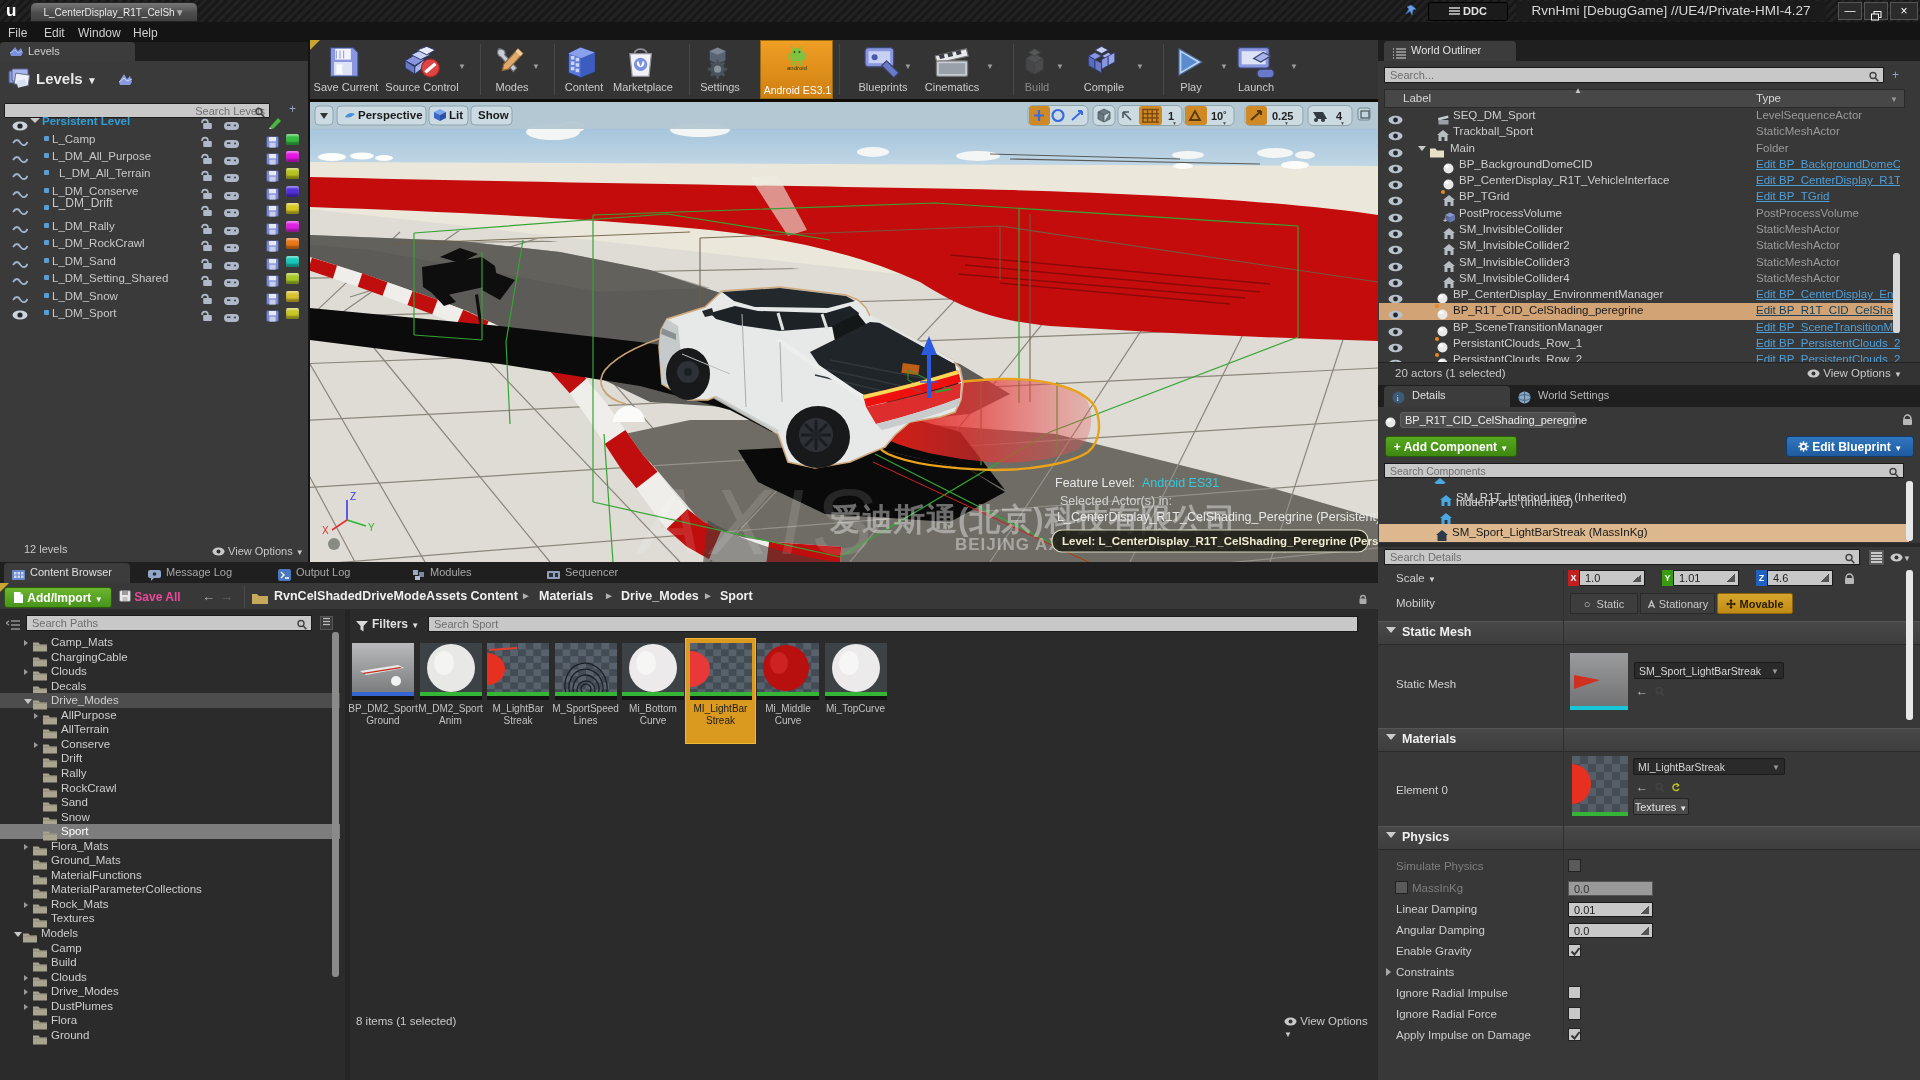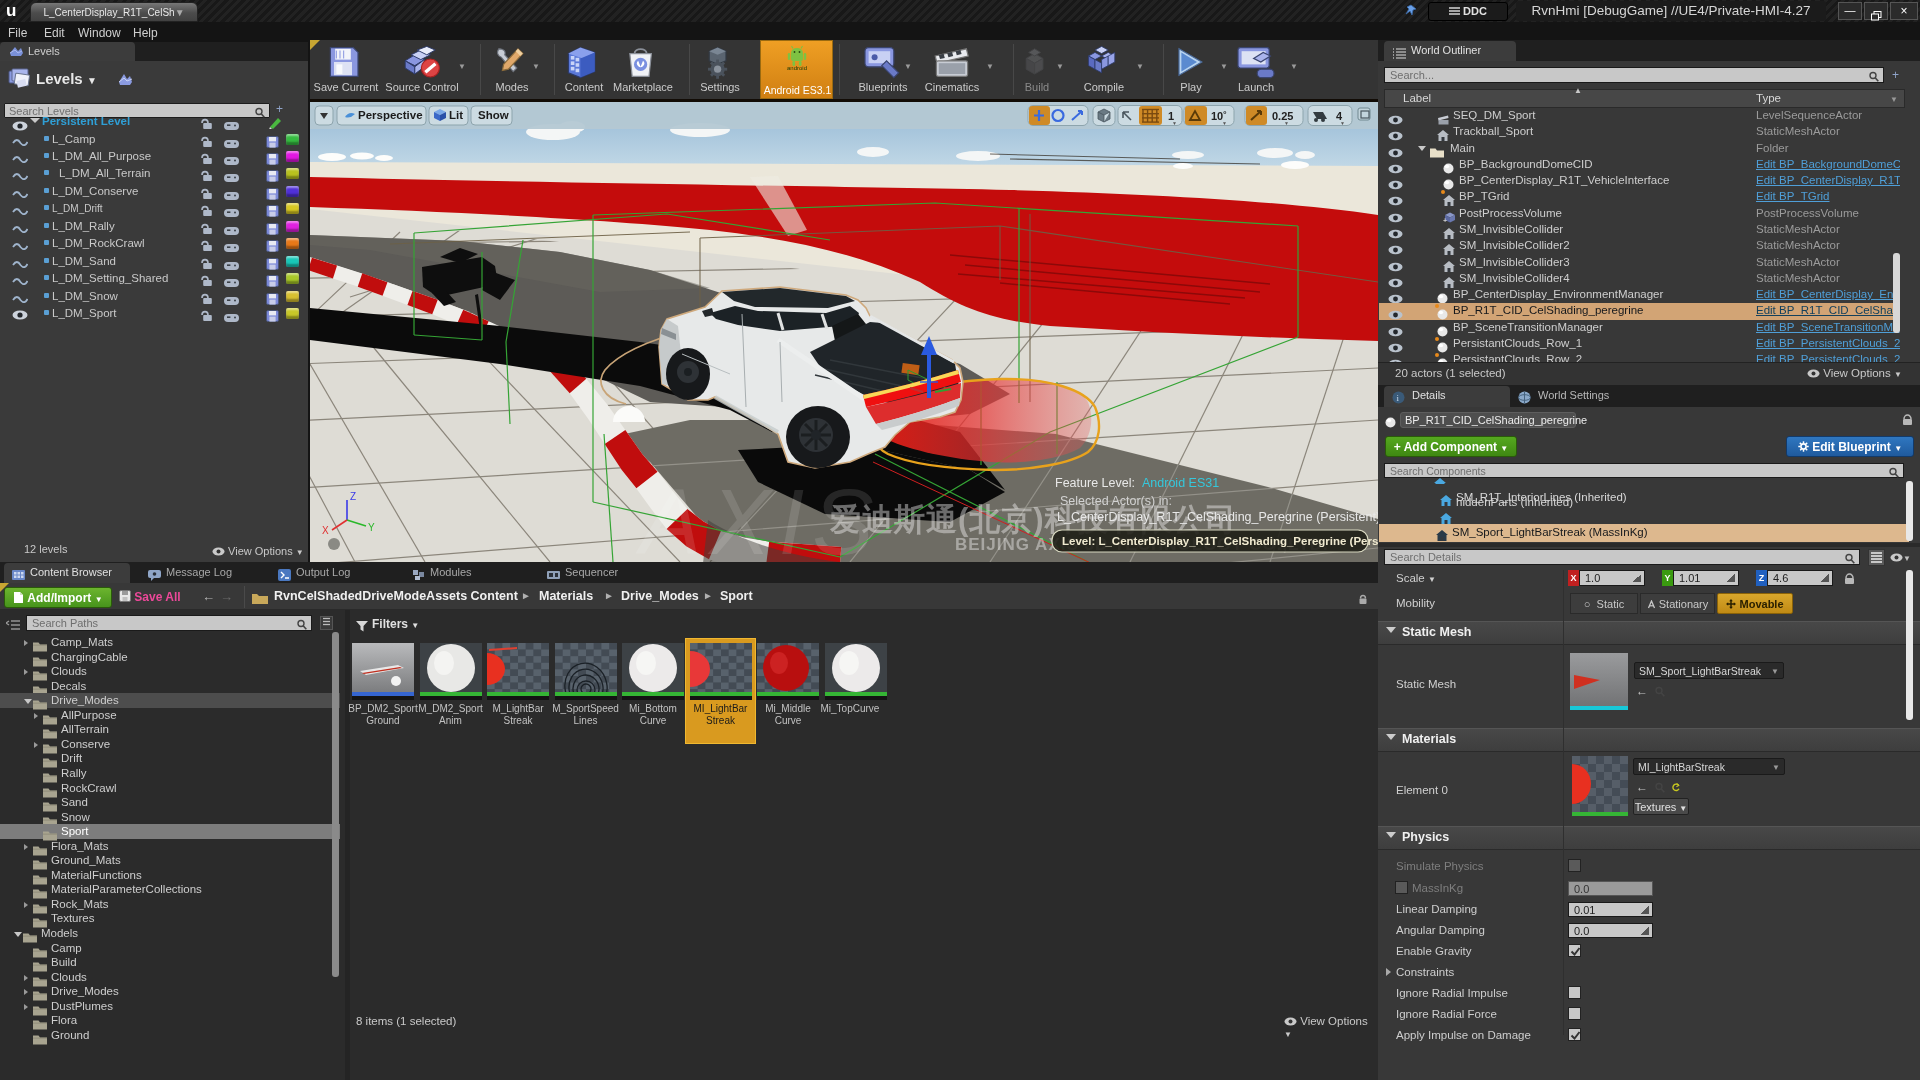--- a/index.html
+++ b/index.html
@@ -39,21 +39,21 @@
         <rect x="0.5" y="3" width="7" height="6" fill="#2b2b2b" stroke="#fff"></rect>
       </svg></div>
   <div class="abs" style="left:1890px;top:2px;width:28px;height:18px;background:#2b2b2b;border:1px solid #555;color:#fff;font-size:12px;text-align:center;line-height:16px;">×</div>
 
   <div class="abs" id="menubar"></div>
   <div class="menuitem" style="left:8px;top:26px;color:#cfcfcf;font-size:12px;">File</div>
   <div class="menuitem" style="left:44px;top:26px;color:#cfcfcf;font-size:12px;">Edit</div>
   <div class="menuitem" style="left:78px;top:26px;color:#cfcfcf;font-size:12px;">Window</div>
   <div class="menuitem" style="left:133px;top:26px;color:#cfcfcf;font-size:12px;">Help</div>
 
-  <div class="abs" style="left:0;top:42px;width:308px;height:520px;background:#1f1f1f;">
+  <div class="abs" style="left:0;top:42px;width:308px;height:520px;background:#1f1f1f;text-align:right;">
     <div class="abs" style="left:0;top:0;width:135px;height:19px;background:#3c3c3c;border-radius:4px 4px 0 0;"></div>
     <div class="abs" style="left:8px;top:2px;width:16px;height:14px;"><svg width="16" height="14">
           <path d="M2,9 L7,3 L10,7 L13,4 L15,9 L13,12 L3,12 Z" fill="#7a90d8"></path>
           <path d="M2,9 L7,6 L10,9 L14,7" stroke="#aab8ec" stroke-width="1" fill="none"></path>
         </svg></div>
     <div class="abs" style="left:28px;top:3px;color:#cfcfcf;font-size:11px;">Levels</div>
     <div class="abs" style="left:0;top:19px;width:308px;height:501px;background:#3a3a3a;"></div>
     <div class="abs" style="left:8px;top:26px;width:26px;height:22px;"><svg width="26" height="22">
           <rect x="1" y="3" width="16" height="12" rx="1" fill="#8a9ae0" stroke="#4a5580"></rect>
           <rect x="4" y="1" width="16" height="12" rx="1" fill="#aab6ec" stroke="#5a6590"></rect>
@@ -167,21 +167,21 @@
         <div style="position:absolute;left:266px;top:143.85px;"><svg width="13" height="12" viewBox="0 0 13 12">
             <rect x="0.5" y="0.5" width="12" height="11" rx="1.5" fill="#7c89d8" stroke="#4a5578"></rect>
             <rect x="3" y="1" width="7" height="4.4" fill="#e8eaf2"></rect>
             <rect x="3.4" y="6.6" width="6.2" height="5" fill="#c8cde8"></rect>
           </svg></div>
         <div style="position:absolute;left:286px;top:143.85px;width:13px;height:11px;border-radius:2px;background:#5030d8;box-shadow:inset 0 -3px 2px rgba(0,0,0,0.35), inset 0 2px 2px rgba(255,255,255,0.45);"></div>
         <div style="position:absolute;left:12px;top:162.3px;color:#9fb4cc;font-size:12px;font-weight:bold;"><svg width="16" height="9">
             <path d="M1,6 q4,-6 7.5,0 q4,5 7,-1" stroke="#9fb4cc" stroke-width="1.8" fill="none"></path>
           </svg></div>
         <div style="position:absolute;left:44px;top:163.3px;width:5px;height:5px;background:#5a9fd4;border-radius:1px;"></div>
-        <div style="position:absolute;left:52px;top:161px;color:#c9c9c9;font-size:10px;">L_DM_Drift</div>
+        <div style="position:absolute;left:52px;top:154px;color:#c9c9c9;font-size:12px;">L_DM_Drift</div>
         <div style="position:absolute;left:200px;top:161.3px;"><svg width="13" height="12" viewBox="0 0 13 12">
             <path d="M2,5 a3,3.4 0 0 1 6,0" fill="none" stroke="#aeb8c8" stroke-width="1.6"></path>
             <rect x="3.2" y="5" width="8.6" height="6" rx="1" fill="#aeb8c8"></rect>
           </svg></div>
         <div style="position:absolute;left:224px;top:162.3px;"><svg width="15" height="10" viewBox="0 0 15 10">
             <rect x="0" y="1" width="15" height="8" rx="4" fill="#aeb8c8"></rect>
             <rect x="3" y="3.4" width="3.4" height="1.6" fill="#3a3f46"></rect>
             <circle cx="11" cy="4.4" r="1" fill="#3a3f46"></circle>
           </svg></div>
         <div style="position:absolute;left:266px;top:161.3px;"><svg width="13" height="12" viewBox="0 0 13 12">
@@ -994,20 +994,21 @@
           <path d="M0,4.5 h14 v-0.8 h-14 Z" fill="#8a8674"></path>
         </svg></div>
       <div style="position:absolute;left:51px;top:466.85px;font-size:11.5px;color:#cecece;">Ground</div>
       <div style="position:absolute;left:332px;top:70px;width:7px;height:345px;background:#8a8a8a;border-radius:3px;"></div>
       <div style="position:absolute;left:345px;top:48px;width:5px;height:470px;background:#242424;"></div>
       <div style="position:absolute;left:350px;top:48px;width:1028px;height:470px;background:#2b2b2b;"></div>
       <div style="position:absolute;left:356px;top:56px;width:12px;height:12px;"><svg width="12" height="12">
           <path d="M0,1 h12 l-4.5,5 v5.5 l-3,-2 v-3.5 Z" fill="#d8d8d8"></path>
         </svg></div>
       <div style="position:absolute;left:372px;top:55px;font-size:12px;font-weight:bold;color:#e0e0e0;">Filters <span style="font-size:8px;">▼</span></div>
+      <div style="position:absolute;left:428px;top:54px;width:930px;height:16px;background:#c8c8c8;border:1px solid #1a1a1a;font-size:11px;color:#6e6e6e;padding:1px 5px;">Search Sport</div>
       <div style="position:absolute;left:352px;top:81px;width:62px;height:57px;"><svg width="62" height="57">
           <defs>
             <linearGradient id="tg1" x1="0" y1="0" x2="0" y2="1">
               <stop offset="0" stop-color="#b9babc"></stop>
               <stop offset="1" stop-color="#77787a"></stop>
             </linearGradient>
           </defs>
           <rect width="62" height="53" fill="url(#tg1)"></rect>
           <path d="M8,28 L46,22 L52,25 L14,32 Z" fill="#e8e8e8"></path>
           <path d="M10,30 L48,24 L50,25 L12,31 Z" fill="#c03020"></path>
@@ -1326,21 +1327,21 @@
           <rect y="53" width="62" height="4" fill="#141414"></rect>
         </svg></div>
       <div style="position:absolute;left:753px;top:141px;width:70px;text-align:center;font-size:10px;line-height:12px;color:#c2c2c2;">Mi_Middle<br>Curve</div>
       <div style="position:absolute;left:824.5px;top:81px;width:62px;height:57px;"><svg width="62" height="57">
           <rect width="62" height="53" fill="#3d4246"></rect>
           <circle cx="31" cy="25" r="24" fill="#eceaea"></circle>
           <ellipse cx="24" cy="20" rx="10" ry="12" fill="#f6f6f4"></ellipse>
           <rect y="49" width="62" height="4" fill="#35b535"></rect>
           <rect y="53" width="62" height="4" fill="#141414"></rect>
         </svg></div>
-      <div style="position:absolute;left:820.5px;top:141px;width:70px;font-size:10px;line-height:12px;color:#c2c2c2;">Mi_TopCurve</div>
+      <div style="position:absolute;left:820.5px;top:141px;width:70px;text-align:center;font-size:10px;line-height:12px;color:#c2c2c2;">Mi_TopCurve</div>
       <div style="position:absolute;left:356px;top:453px;font-size:11.5px;color:#c9c9c9;">8 items (1 selected)</div>
       <div style="position:absolute;left:1284px;top:453px;font-size:11.5px;color:#c9c9c9;"><svg width="13" height="9" style="vertical-align:-1px">
           <ellipse cx="6.5" cy="4.5" rx="6" ry="4" fill="#c9c9c9"></ellipse>
           <circle cx="6.5" cy="4.5" r="2" fill="#333"></circle>
         </svg> View Options <span style="font-size:8px;">▼</span></div>
     </div>
 
   <div class="abs" style="left:1378px;top:40px;width:542px;height:1040px;background:#262626;" id="rightpanel">
       <div style="position:absolute;left:0;top:0;width:542px;height:345px;background:#383838;"></div>
       <div style="position:absolute;left:0;top:0;width:542px;height:21px;background:#1f1f1f;"></div>

